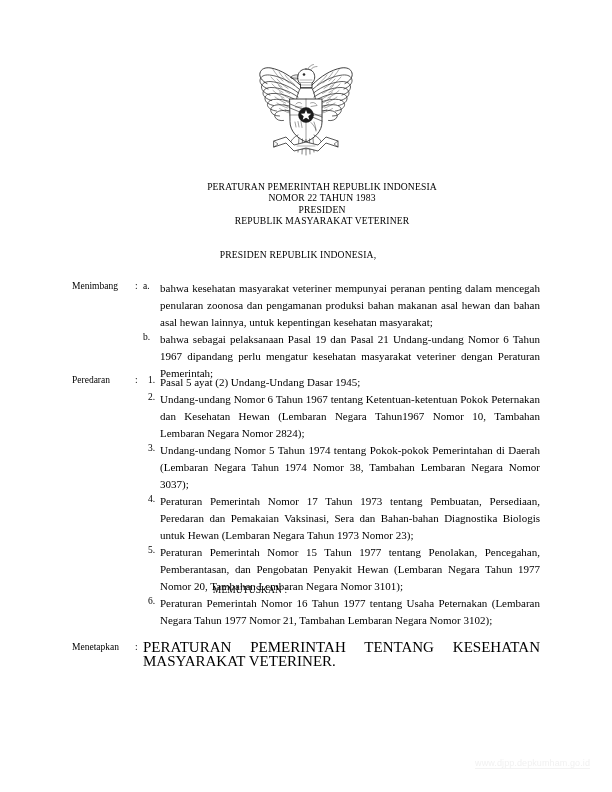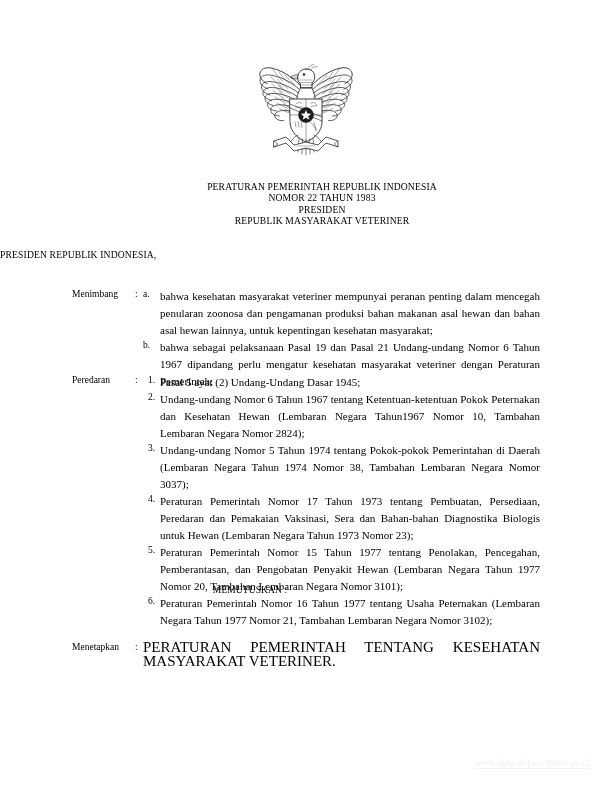--- a/index.html
+++ b/index.html
@@ -46,21 +46,21 @@
     font-size: 9.6px;
     line-height: 11.4px;
     letter-spacing: 0.15px;
     white-space: nowrap;
   }
   .presiden {
     position: absolute;
     left: 0;
     top: 249px;
     width: 596px;
-    text-align: left;
+    text-align: center;
     font-size: 9.6px;
     line-height: 11.5px;
     letter-spacing: 0.15px;
   }
 
   
   .clause {
     position: absolute;
     left: 72px;
     width: 468px;
@@ -277,21 +277,21 @@
 
   <div class="heading">
     <div class="hline">PERATURAN PEMERINTAH REPUBLIK INDONESIA</div>
     <div class="hline">NOMOR 22 TAHUN 1983</div>
     <div class="hline">PRESIDEN</div>
     <div class="hline">REPUBLIK MASYARAKAT VETERINER</div>
   </div>
 
   <div class="presiden">PRESIDEN REPUBLIK INDONESIA,</div>
 
-  <div class="clause" style="top:288px;">
+  <div class="clause" style="top:280px;">
     <div class="clause-row">
       <div class="lbl">Menimbang</div>
       <div class="colon">:</div>
       <div class="items">
         <div class="item">
           <div class="mark">a.</div>
           <div class="itext">bahwa kesehatan masyarakat veteriner mempunyai peranan penting dalam mencegah penularan zoonosa dan pengamanan produksi bahan makanan asal hewan dan bahan asal hewan lainnya, untuk kepentingan kesehatan masyarakat;</div>
         </div>
         <div class="item">
           <div class="mark">b.</div>

